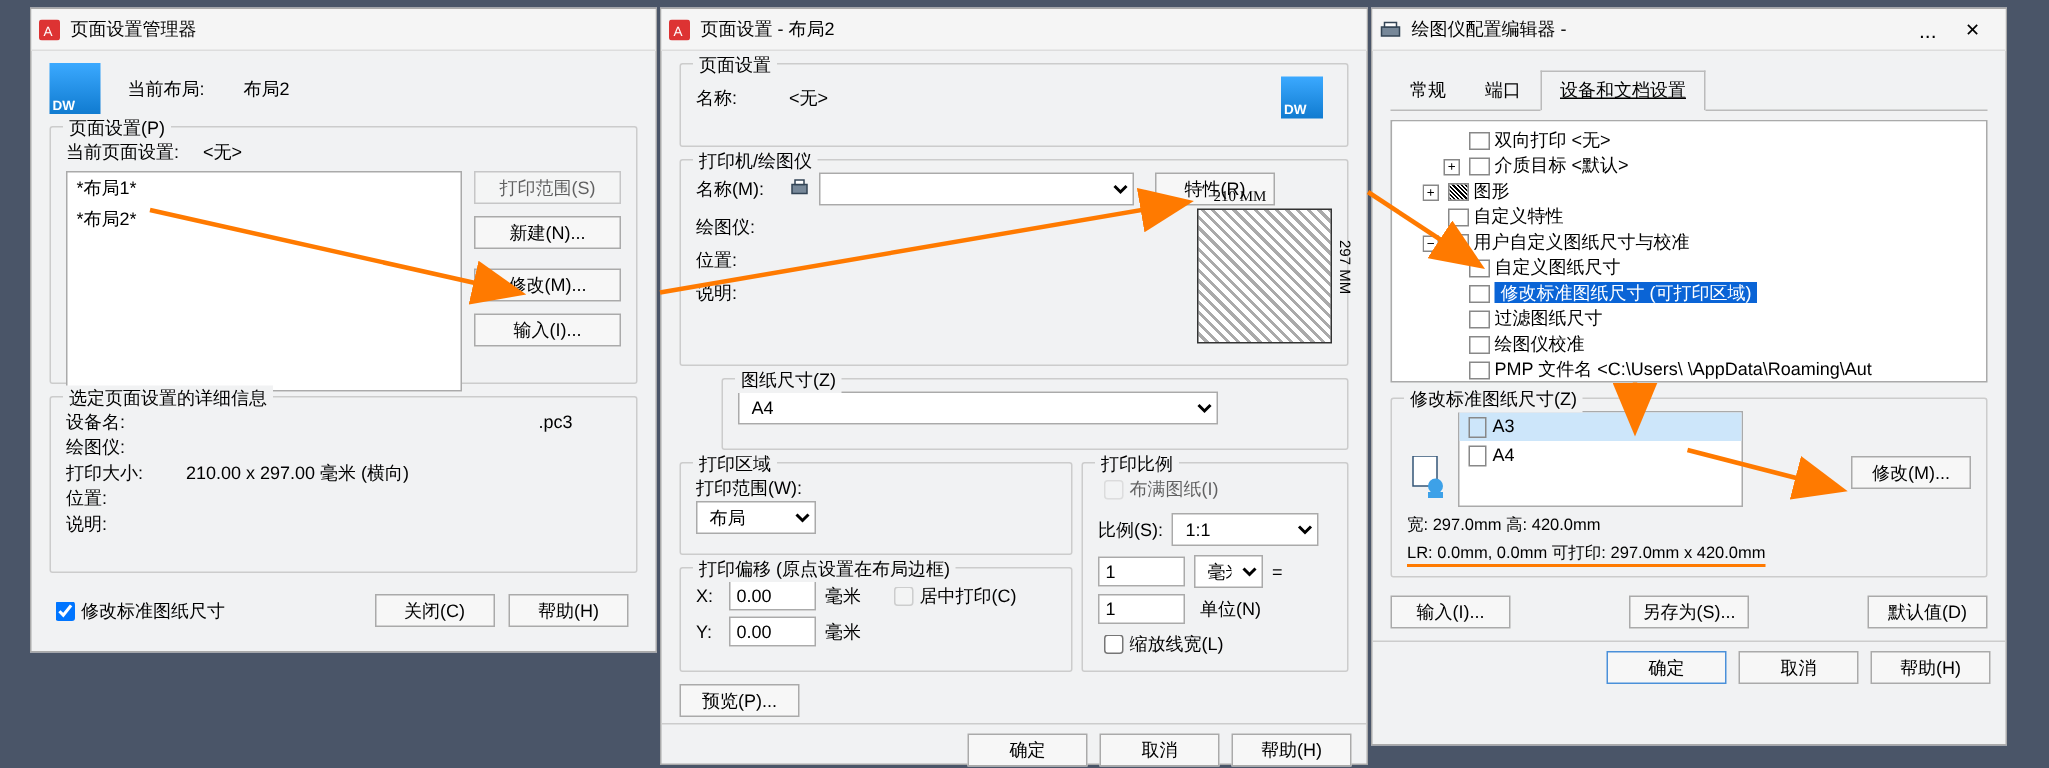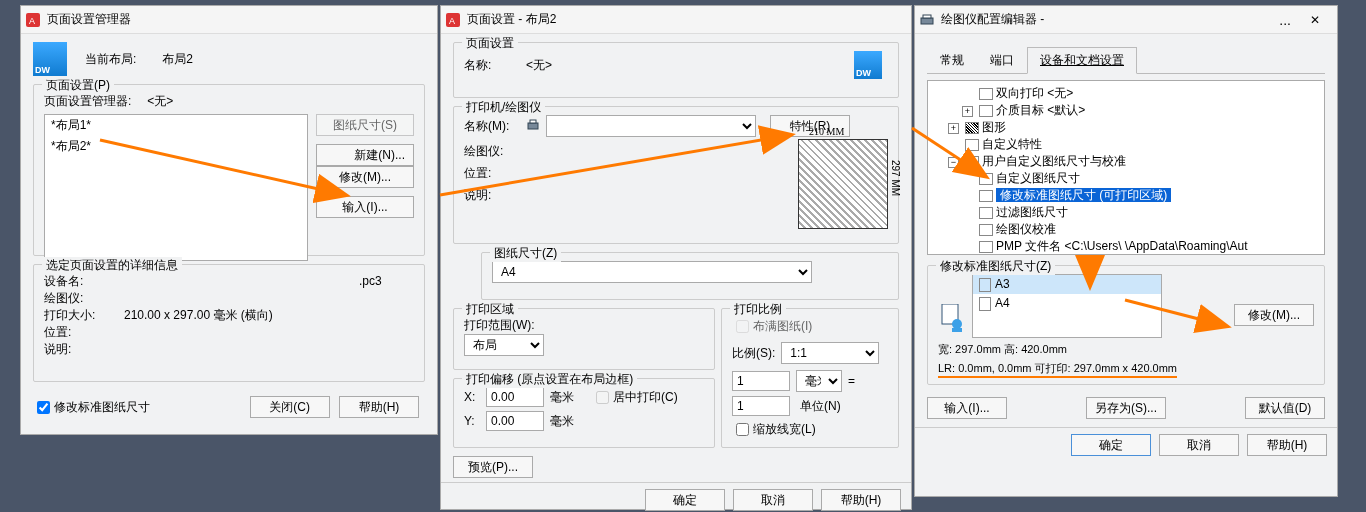--- a/index.html
+++ b/index.html
@@ -194,31 +194,31 @@
   <div class="body">
     <div class="row" style="margin-bottom:8px;">
       <span class="dwg-icon small"></span>
       <span style="margin-left:12px;" class="label">当前布局:</span>
       <span style="margin-left:20px;" class="label">布局2</span>
     </div>
 
     <div class="group" style="height:172px;">
       <span class="legend">页面设置(P)</span>
       <div class="row" style="margin-bottom:4px;">
-        <span class="label">页面设置管理器:</span>
+        <span class="label">当前页面设置:</span>
         <span style="margin-left:10px;" class="label">&lt;无&gt;</span>
       </div>
       <div style="display:flex;">
         <div class="listbox" style="flex:1; margin-right:8px;">
           <div class="item">*布局1*</div>
           <div class="item">*布局2*</div>
         </div>
         <div style="display:flex; flex-direction:column; width:98px;">
-          <button class="btn" style="margin-bottom:8px; opacity:.6;">图纸尺寸(S)</button>
-          <button class="btn" style="margin-bottom:0;text-align:right;">新建(N)...</button>
+          <button class="btn" style="margin-bottom:8px; opacity:.6;">打印范围(S)</button>
+          <button class="btn" style="margin-bottom:13px;">新建(N)...</button>
           <button class="btn" style="margin-bottom:8px;">修改(M)...</button>
           <button class="btn">输入(I)...</button>
         </div>
       </div>
     </div>
 
     <div class="group" style="height:118px;">
       <span class="legend">选定页面设置的详细信息</span>
       <div><span class="info-label">设备名:</span><span style="margin-left:235px;">.pc3</span></div>
       <div><span class="info-label">绘图仪:</span><span></span></div>

